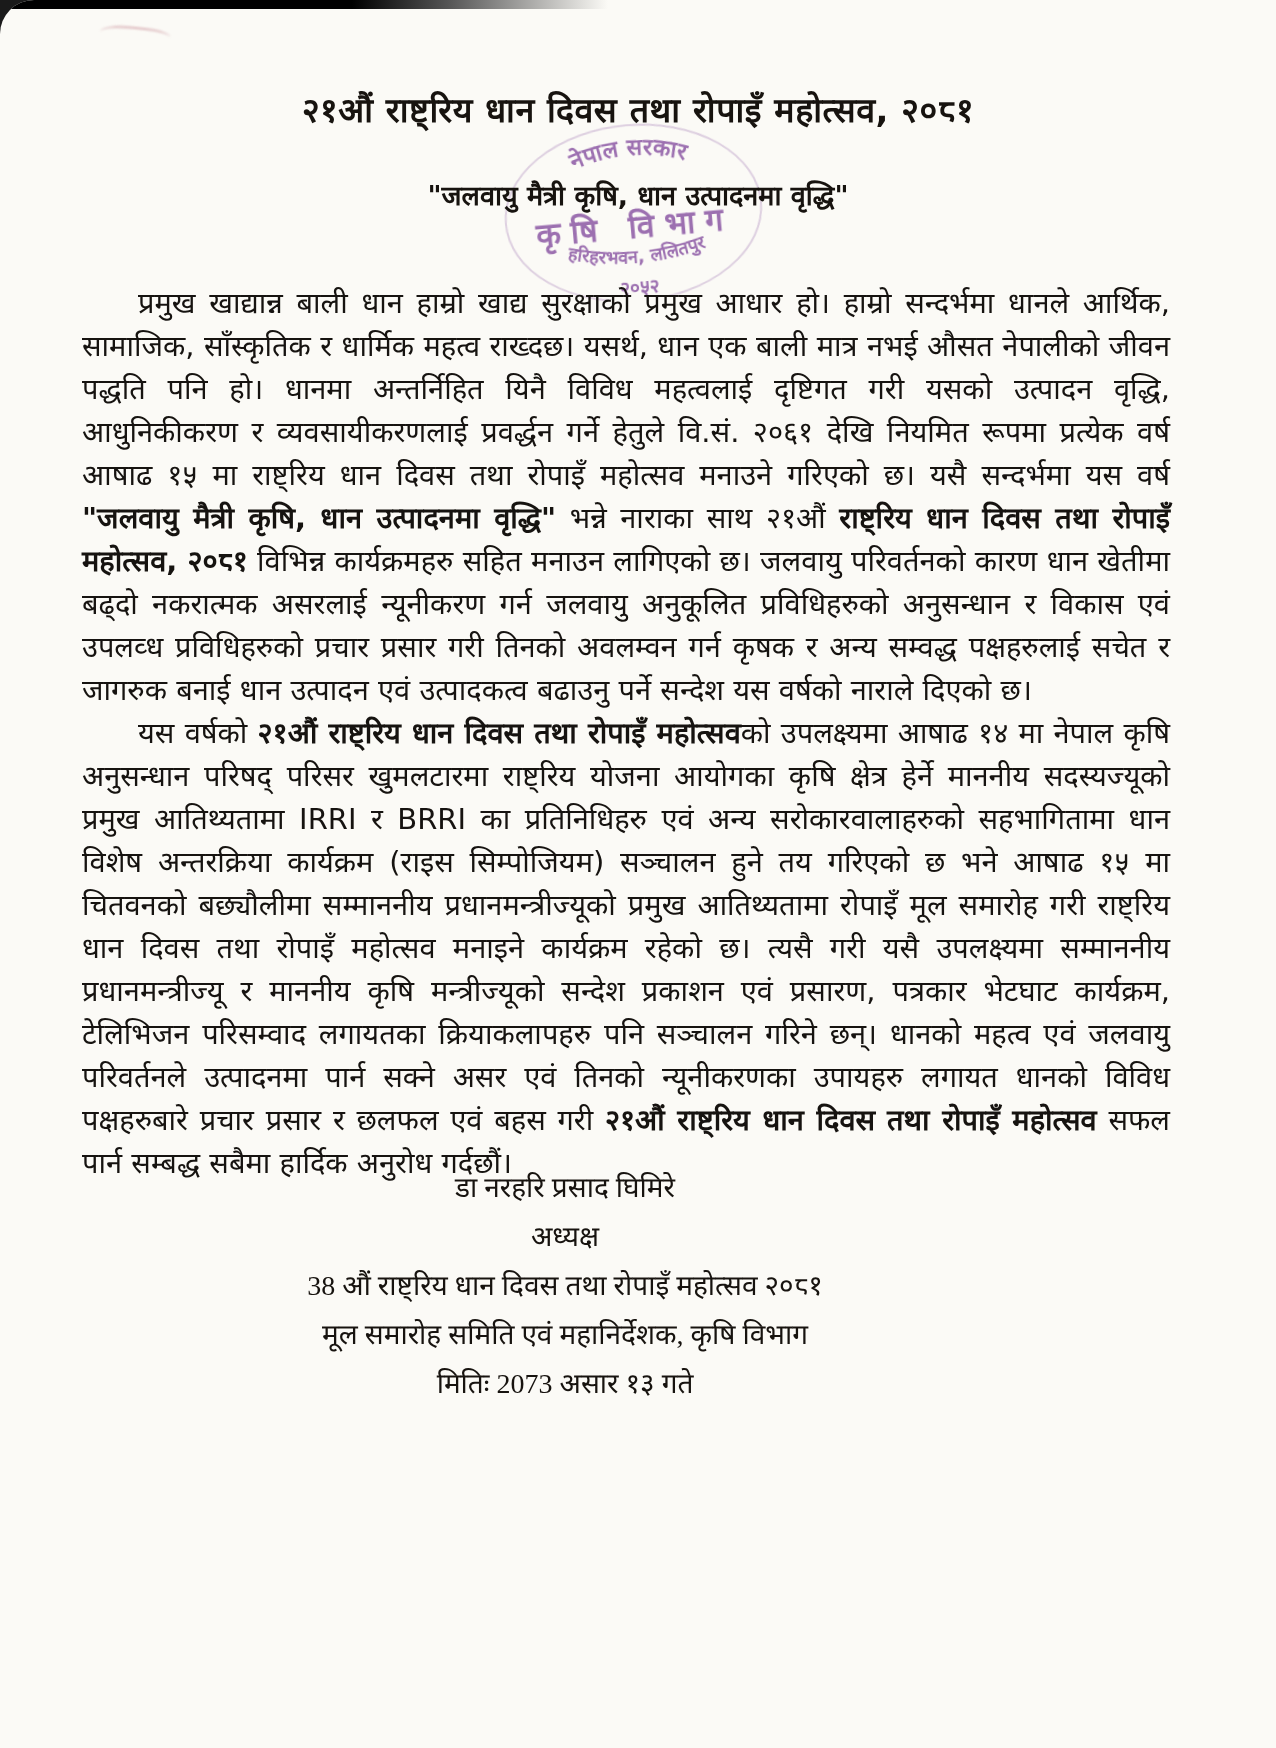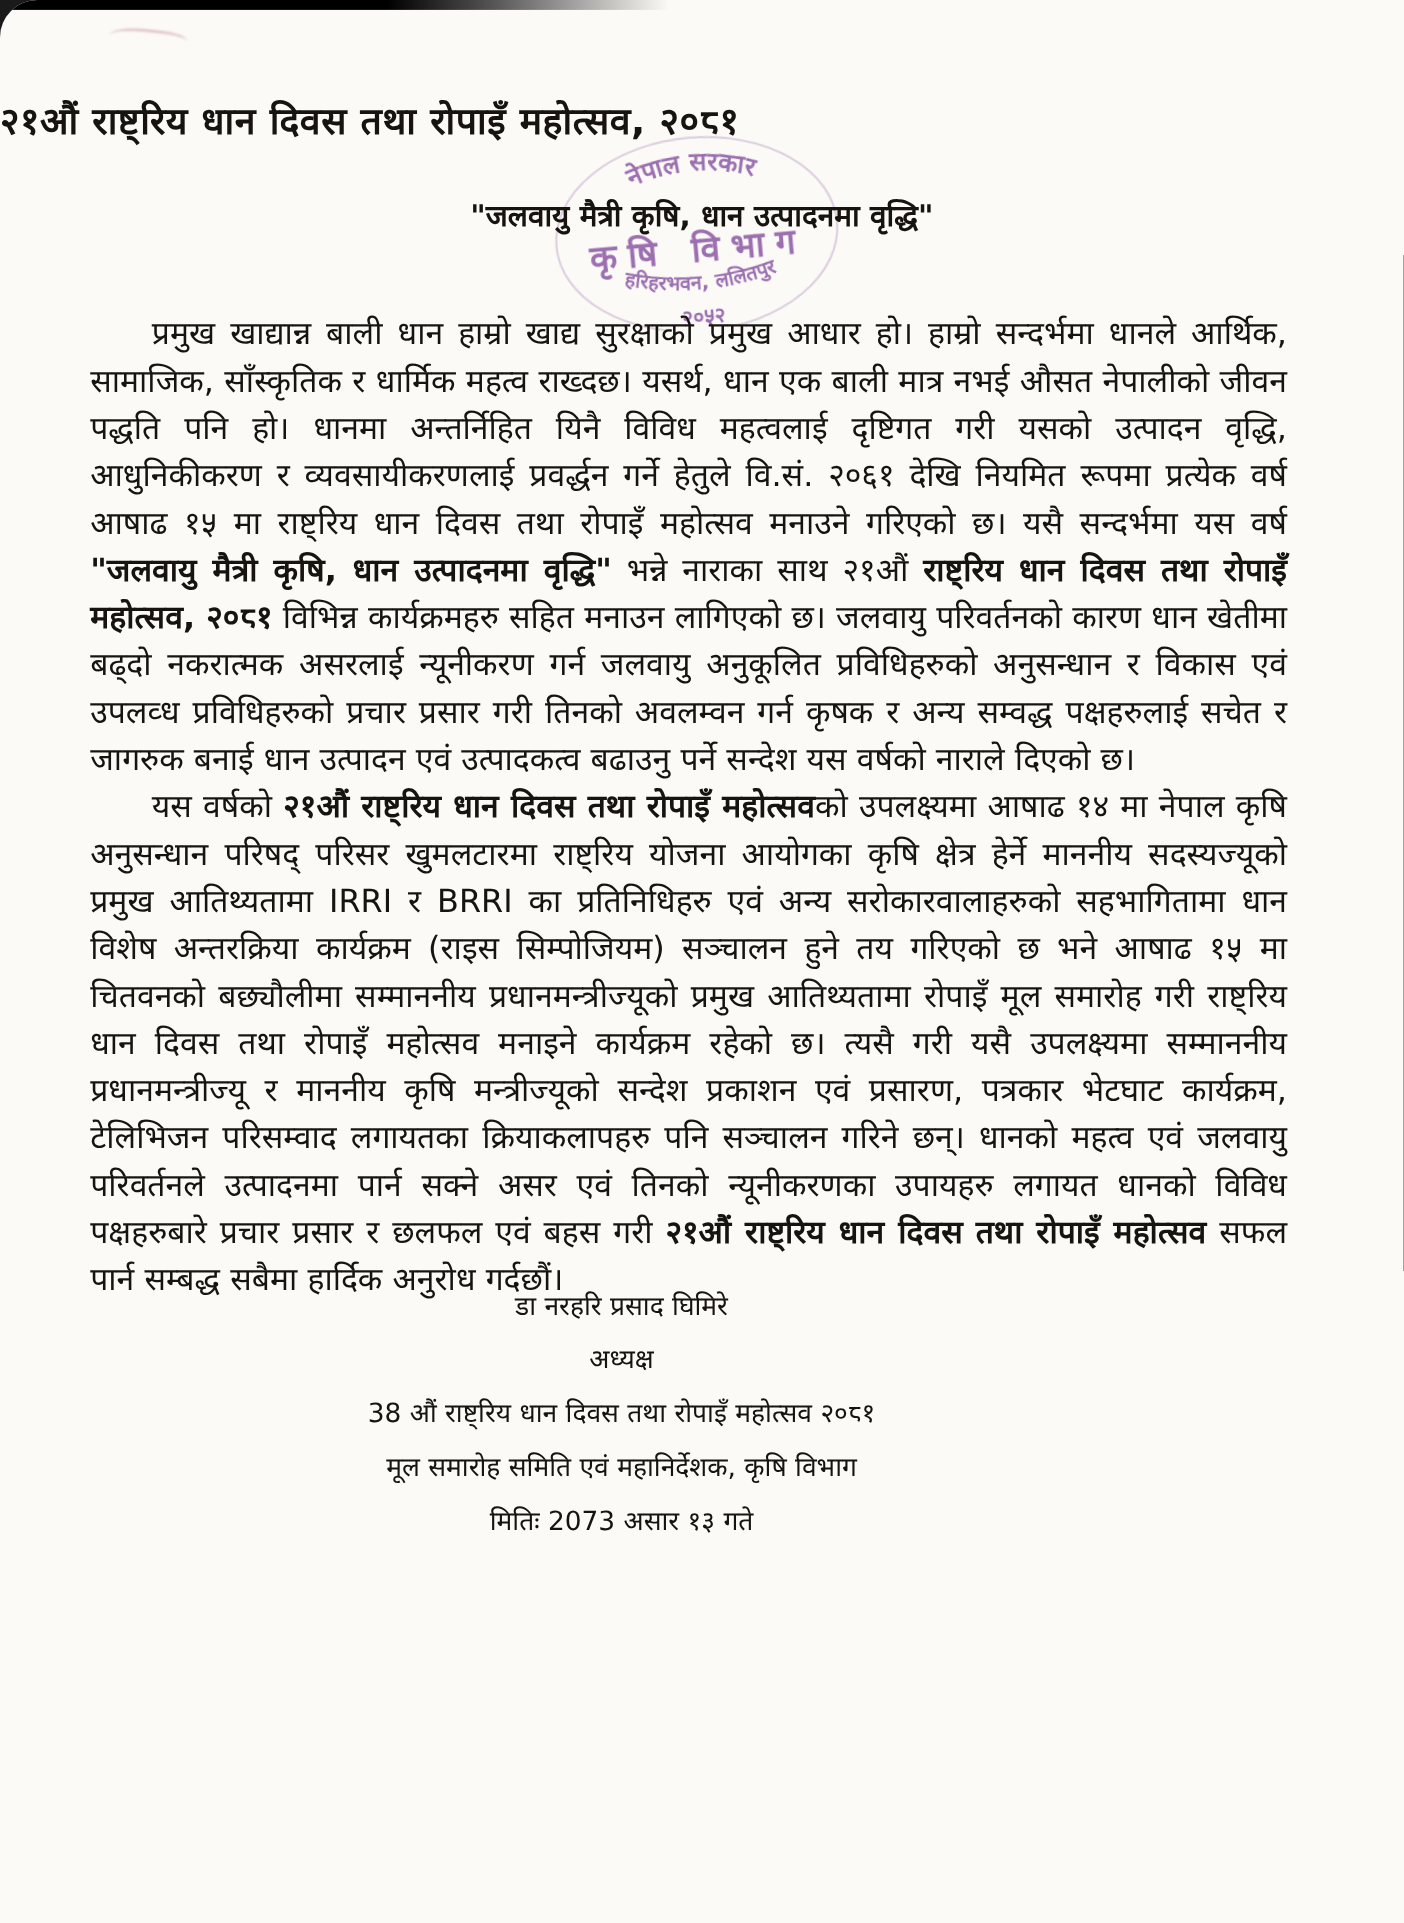--- a/index.html
+++ b/index.html
@@ -20,42 +20,42 @@
     pointer-events:none;
   }
   .pencil-smudge{
     position:absolute;top:27px;left:100px;width:70px;height:16px;
     border-top:2px solid rgba(160,60,80,.35);
     border-radius:50% 40% 60% 50%;
     transform:rotate(6deg);filter:blur(1px);
   }
   .doc-title{
     position:absolute;top:86px;left:0;width:100%;
-    font-size:34px;font-weight:700;color:#17130f;
+    text-align:center;font-size:34px;font-weight:700;color:#17130f;
     letter-spacing:.5px;z-index:3;
   }
   .doc-slogan{
     position:absolute;top:176px;left:0;width:100%;
     text-align:center;font-size:27px;font-weight:700;color:#17130f;z-index:3;
   }
   .stamp{
     position:absolute;top:118px;left:468px;width:330px;height:180px;
     transform:rotate(-5deg);opacity:.82;z-index:1;filter:blur(.4px);
   }
   .stamp text{font-family:"DejaVu Sans","Liberation Sans",sans-serif;}
   .body-text{
     position:absolute;top:282px;left:82px;width:1088px;
     font-size:29px;line-height:43px;color:#161310;
     text-align:justify;z-index:2;
   }
   .body-text p{margin:0;text-indent:56px;}
   .body-text b, .body-text span.b{font-weight:700;}
   .signature-block{
     position:absolute;top:1163px;left:145px;width:840px;
-    text-align:center;font-size:24px;line-height:49px;color:#17130f;z-index:2;
+    text-align:center;font-size:28px;line-height:49px;color:#17130f;z-index:2;font-family:Liberation Serif, serif;
   }
   .signature-block div{white-space:nowrap;}
 </style>
 </head>
 <body>
 
 <div class="page">
 
   <div class="scan-strip"></div>
   <div class="pencil-smudge"></div>

